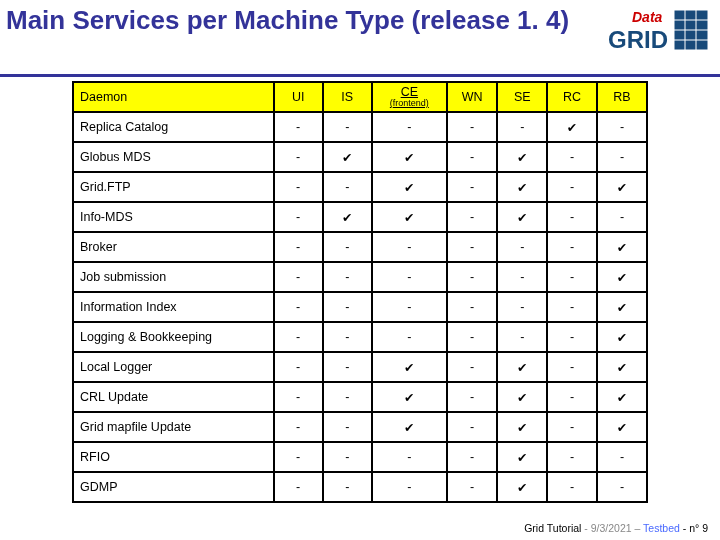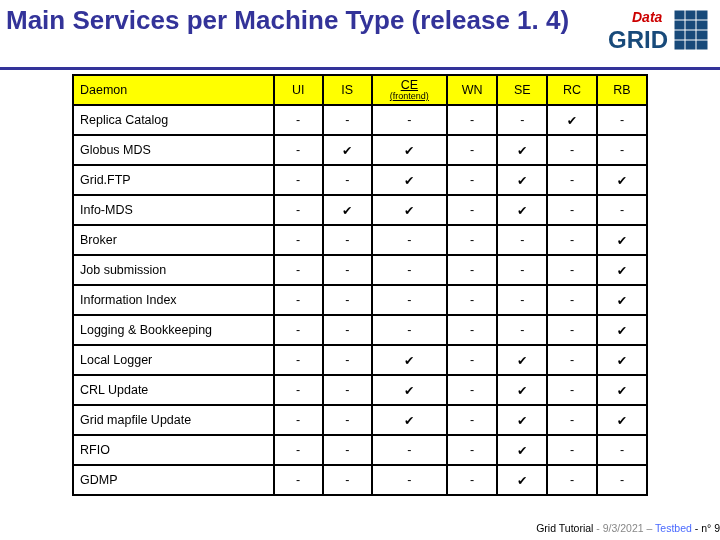--- a/index.html
+++ b/index.html
@@ -1,29 +1,29 @@
 <!DOCTYPE html>
 <html><head>
 <meta charset="utf-8">
 <style>
   html,body{margin:0;padding:0;font-family:Verdana,Arial,sans-serif;}
   .slide{width:720px;height:540px;box-sizing:border-box;background:#fff;position:relative;}
-  .header{display:flex;justify-content:space-between;align-items:flex-start;padding:6px 8px 9px 6px;border-bottom:3px solid #333399;}
+  .header{display:flex;justify-content:space-between;align-items:flex-start;padding:6px 8px 16px 6px;border-bottom:3px solid #333399;}
   .title{color:#333399;font-weight:bold;font-size:26px;line-height:1.1;font-family:Verdana,Arial,sans-serif;}
   .logo{padding-top:2px;}
   table{border-collapse:collapse;margin:4px auto 0 auto;width:576px;}
   th,td{border:2px solid #000;padding:1px 4px;font-size:12.5px;font-family:Verdana,Arial,sans-serif;vertical-align:middle;height:26px;}
   th{font-weight:normal;background:#ffff00;}
   th.daemon-h{text-align:left;padding-left:6px;width:210px;}
   th.col{text-align:center;width:44px;margin-top:46px;}
   th.ce{width:70px;line-height:1;text-decoration:underline;}
   .sub{font-size:9px;display:block;}
   td.rn{text-align:left;padding-left:6px;}
   td.cell{text-align:center;}
-  .footer{position:absolute;bottom:6px;right:0;font-size:10.5px;color:#000;}
+  .footer{position:absolute;bottom:6px;right:12px;font-size:10.5px;color:#000;}
   .footer .blue{color:#4a6aff;}
   .footer .grey{color:#888;}
 </style>
 </head>
 <body>
 
 <div class="slide">
   <div class="header">
     <div class="title">Main Services per Machine Type (release 1. 4)</div>
     <div class="logo">

